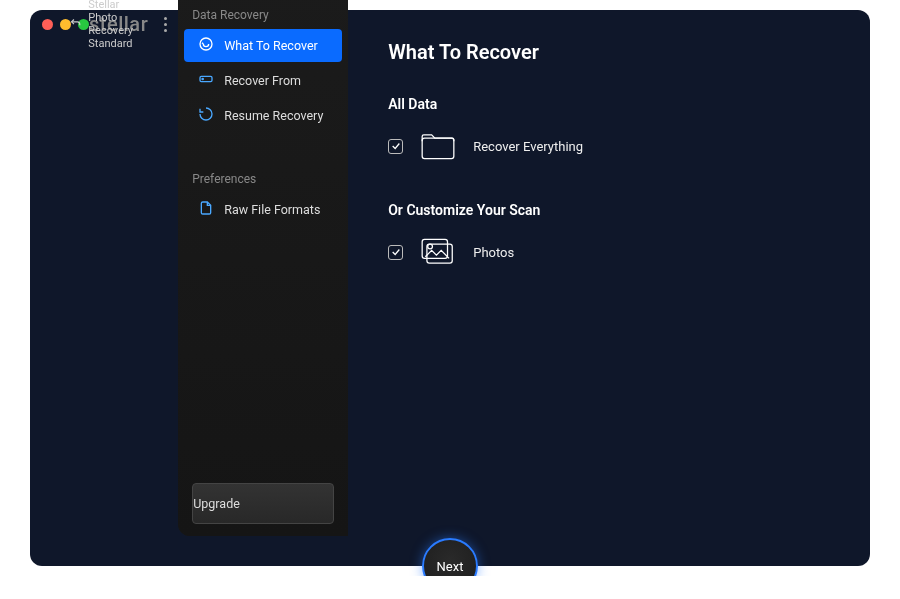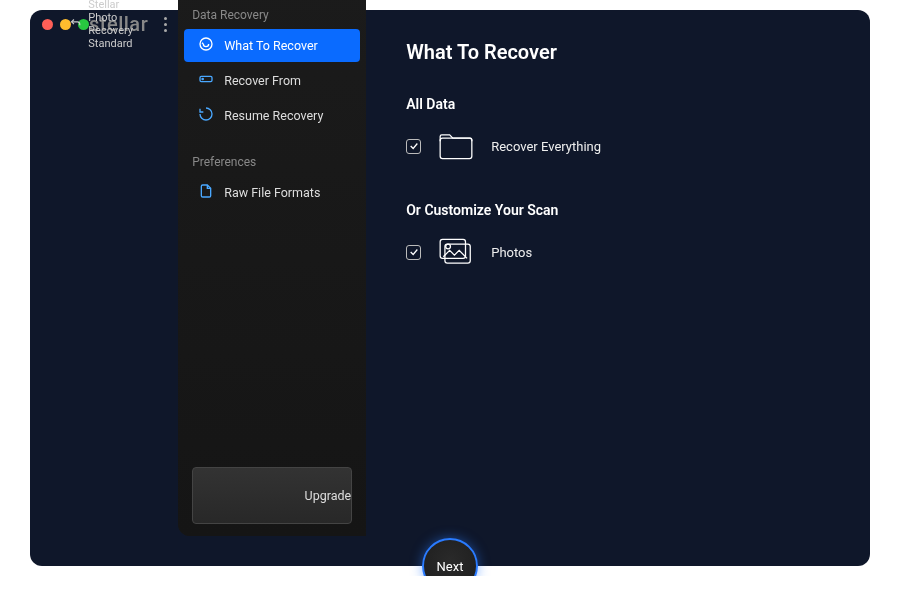--- a/index.html
+++ b/index.html
@@ -62,21 +62,21 @@
     color: #888;
   }
   .kebab { display: flex; flex-direction: column; gap: 3px; padding: 4px; cursor: pointer; }
   .kebab span { width: 3px; height: 3px; background: #aaa; border-radius: 50%; }
   .body {
     flex: 1;
     display: flex;
     position: relative;
   }
   .sidebar {
-    width: 188px;
+    width: 170px;
     background: linear-gradient(180deg, #1b1b1b 0%, #151515 100%);
     border-radius: 0 0 0 12px;
     display: flex;
     flex-direction: column;
     padding: 12px 0 12px 0;
     position: relative;
     margin-top: -10px;
     margin-left:-5px;
     height: calc(100% - 20px);
     border-top-left-radius: 0;
@@ -108,27 +108,27 @@
   }
   .nav-item.active {
     background: #0a6bff;
     color: #fff;
     margin: 1px 6px;
   }
   .nav-item svg { width: 16px; height: 16px; flex-shrink: 0; }
   .sidebar-inner > div.spacer { flex: 1; }
   .upgrade-btn {
     margin: 0 14px;
-    padding: 20px 0;
+    padding: 12px 0;
     background: linear-gradient(180deg, #333 0%, #282828 100%);
     border: 1px solid #444;
     border-radius: 4px;
     color: #ddd;
     font-size: 12.5px;
-    text-align: right;
+    text-align: left;
     cursor: pointer;
   }
   .main {
     flex: 1;
     padding: 30px 40px 20px 40px;
     color: #fff;
     position: relative;
   }
   .page-title {
     font-size: 20px;
@@ -249,21 +249,21 @@
       <div class="nav-item">
         <span>
           <svg viewBox="0 0 24 24" fill="none" stroke="#4aa8ff" stroke-width="2">
                 <path d="M3 12a9 9 0 109-9"></path>
                 <path d="M3 4v5h5"></path>
               </svg>
         </span>
         <span>Resume Recovery</span>
       </div>
 
-      <div class="section-title" style="margin-top:14px">Preferences</div>
+      <div class="section-title" style="margin-top:31px">Preferences</div>
 
 
       <div class="nav-item">
         <span>
           <svg viewBox="0 0 24 24" fill="none" stroke="#4aa8ff" stroke-width="2">
                 <path d="M14 3H7a2 2 0 00-2 2v14a2 2 0 002 2h10a2 2 0 002-2V8l-5-5z"></path>
                 <path d="M14 3v5h5"></path>
               </svg>
         </span>
         <span>Raw File Formats</span>

